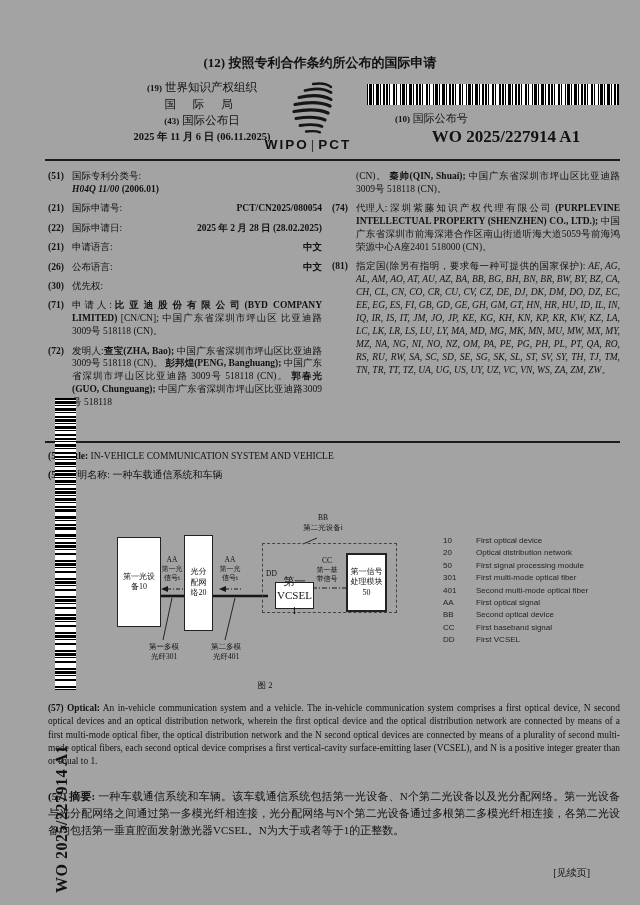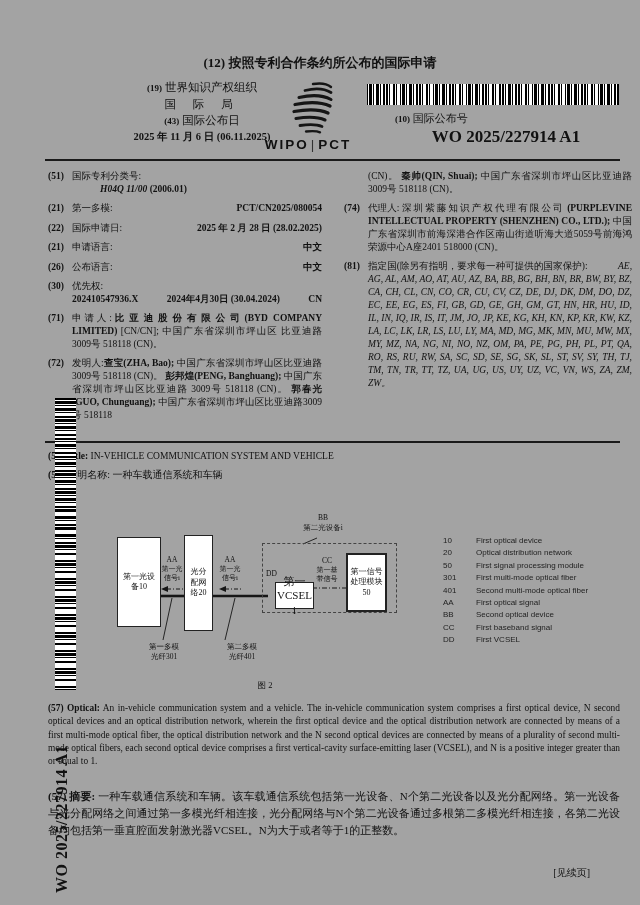--- a/index.html
+++ b/index.html
@@ -4,21 +4,21 @@
 <style>
   html,body { margin:0; padding:0; background:#e8e8e8; }
   .page {
     position:relative; width:640px; height:905px; margin:0 auto;
     background:#a3a3a3; color:#111;
     font-family:"Liberation Serif","DejaVu Serif",serif;
     overflow:hidden;
   }
   .abs { position:absolute; }
   .b { font-weight:bold; }
-  .i { font-style:italic;margin-left:28px; }
+  .i { font-style:italic; }
 
   
   .doc-type { top:54px; left:0; width:640px; text-align:center; font-size:13px; font-weight:bold; }
   .hdr-left { top:79px; left:92px; width:220px; text-align:center; font-size:11.5px; line-height:1.45; }
   .hdr-left .sm { font-size:9px; font-weight:bold; }
   .bureau { letter-spacing:7px; }
   .pubdate { font-weight:bold; font-size:10.5px; }
   .logo-wrap { top:80px; left:280px; width:56px; height:56px; }
   .logo-text { top:137px; left:255px; width:106px; text-align:center;
     font-family:"Liberation Sans","DejaVu Sans",sans-serif; font-size:13.5px; font-weight:bold; letter-spacing:2px; }
@@ -27,21 +27,21 @@
     background:repeating-linear-gradient(90deg,#000 0 1.5px,#fff 1.5px 2.5px,#000 2.5px 5px,#fff 5px 6px,#000 6px 7px,#fff 7px 9.5px,#000 9.5px 12px,#fff 12px 13px,#000 13px 14px,#fff 14px 16.5px); }
   .pubno-label { top:111px; left:395px; width:222px; text-align:left; font-size:11px; }
   .pubno-label .sm { font-size:9px; font-weight:bold; }
   .pubno { top:127px; left:395px; width:222px; text-align:center; font-size:17px; font-weight:bold; }
   .rule1 { top:159px; left:45px; width:575px; height:2px; background:#1a1a1a; }
   .rule2 { top:441px; left:45px; width:575px; height:1.5px; background:#1a1a1a; }
 
   
   .col { font-size:9.5px; line-height:1.36; }
   .col-l { top:170px; left:48px; width:274px; }
-  .col-r { top:170px; left:344px; width:288px; }
+  .col-r { top:170px; left:332px; width:288px; }
   .field { position:relative; padding-left:24px; margin-bottom:6.5px; text-align:justify; }
   .field .code { position:absolute; left:0; top:0; font-weight:bold; }
   .kv { display:flex; justify-content:space-between; }
   .kv .val { font-weight:bold; white-space:nowrap; }
   .prio-row { display:flex; justify-content:space-between; font-weight:bold; }
   .spaced { letter-spacing:2px; }
   .cont { padding-left:24px; margin-bottom:6.5px; text-align:justify; }
 
   
   .title-en { top:451px; left:48px; width:572px; font-size:9.5px; }
@@ -109,21 +109,21 @@
 
   <div class="abs col col-l">
     <div class="field">
       <span class="code">(51)</span>
       <div>国际专利分类号:</div>
       <div><span class="b i">H04Q 11/00</span> <span class="b">(2006.01)</span></div>
     </div>
     <div class="field">
       <span class="code">(21)</span>
       <div class="kv">
-          <span>第一多模:</span>
+          <span>国际申请号:</span>
           <span class="val">PCT/CN2025/080054</span>
         </div>
     </div>
     <div class="field">
       <span class="code">(22)</span>
       <div class="kv">
           <span>国际申请日:</span>
           <span class="val">2025 年 2 月 28 日 (28.02.2025)</span>
         </div>
     </div>
@@ -137,25 +137,20 @@
     <div class="field">
       <span class="code">(26)</span>
       <div class="kv">
           <span>公布语言:</span>
           <span class="val">中文</span>
         </div>
     </div>
     <div class="field">
       <span class="code">(30)</span>
       <div>优先权:</div>
-      <div class="prio-row">
-          <span>202410547936.X</span>
-          <span>2024年4月30日 (30.04.2024)</span>
-          <span>CN</span>
-        </div>
     </div>
     <div class="field">
       <span class="code">(71)</span><span>申请人:</span><span class="b spaced">比亚迪股份有限公司</span><span class="b">(BYD COMPANY LIMITED)</span>
       <span>[CN/CN];</span>
       <span>中国广东省深圳市坪山区 比亚迪路3009号 518118 (CN)。</span>
     </div>
     <div class="field">
       <span class="code">(72)</span><span>发明人:</span><span class="b">查宝</span><span class="b">(ZHA, Bao);</span>
       <span>中国广东省深圳市坪山区比亚迪路3009号 518118 (CN)。</span>
       <span class="b">彭邦煌</span><span class="b">(PENG, Banghuang);</span>
@@ -259,21 +254,21 @@
     <div class="fig-t" style="left:120px; top:43px; width:30px;">
       <div>AA</div>
       <div style="font-size:7px;">第一光</div>
       <div style="font-size:7px;">信号i</div>
     </div>
 
     <div class="fig-t" style="left:48px; top:130px; width:42px;">
       <div>第一多模</div>
       <div>光纤301</div>
     </div>
-    <div class="fig-t" style="left:126px; top:130px; width:42px;">
+    <div class="fig-t" style="left:110px; top:130px; width:42px;">
       <div>第二多模</div>
       <div>光纤401</div>
     </div>
 
     <div class="fig-t caption" style="left:140px; top:168px; width:60px;">图 2</div>
   </div>
 
   <div class="abs legend">
     <div class="legend-row">
         <span class="legend-ref">10</span>

